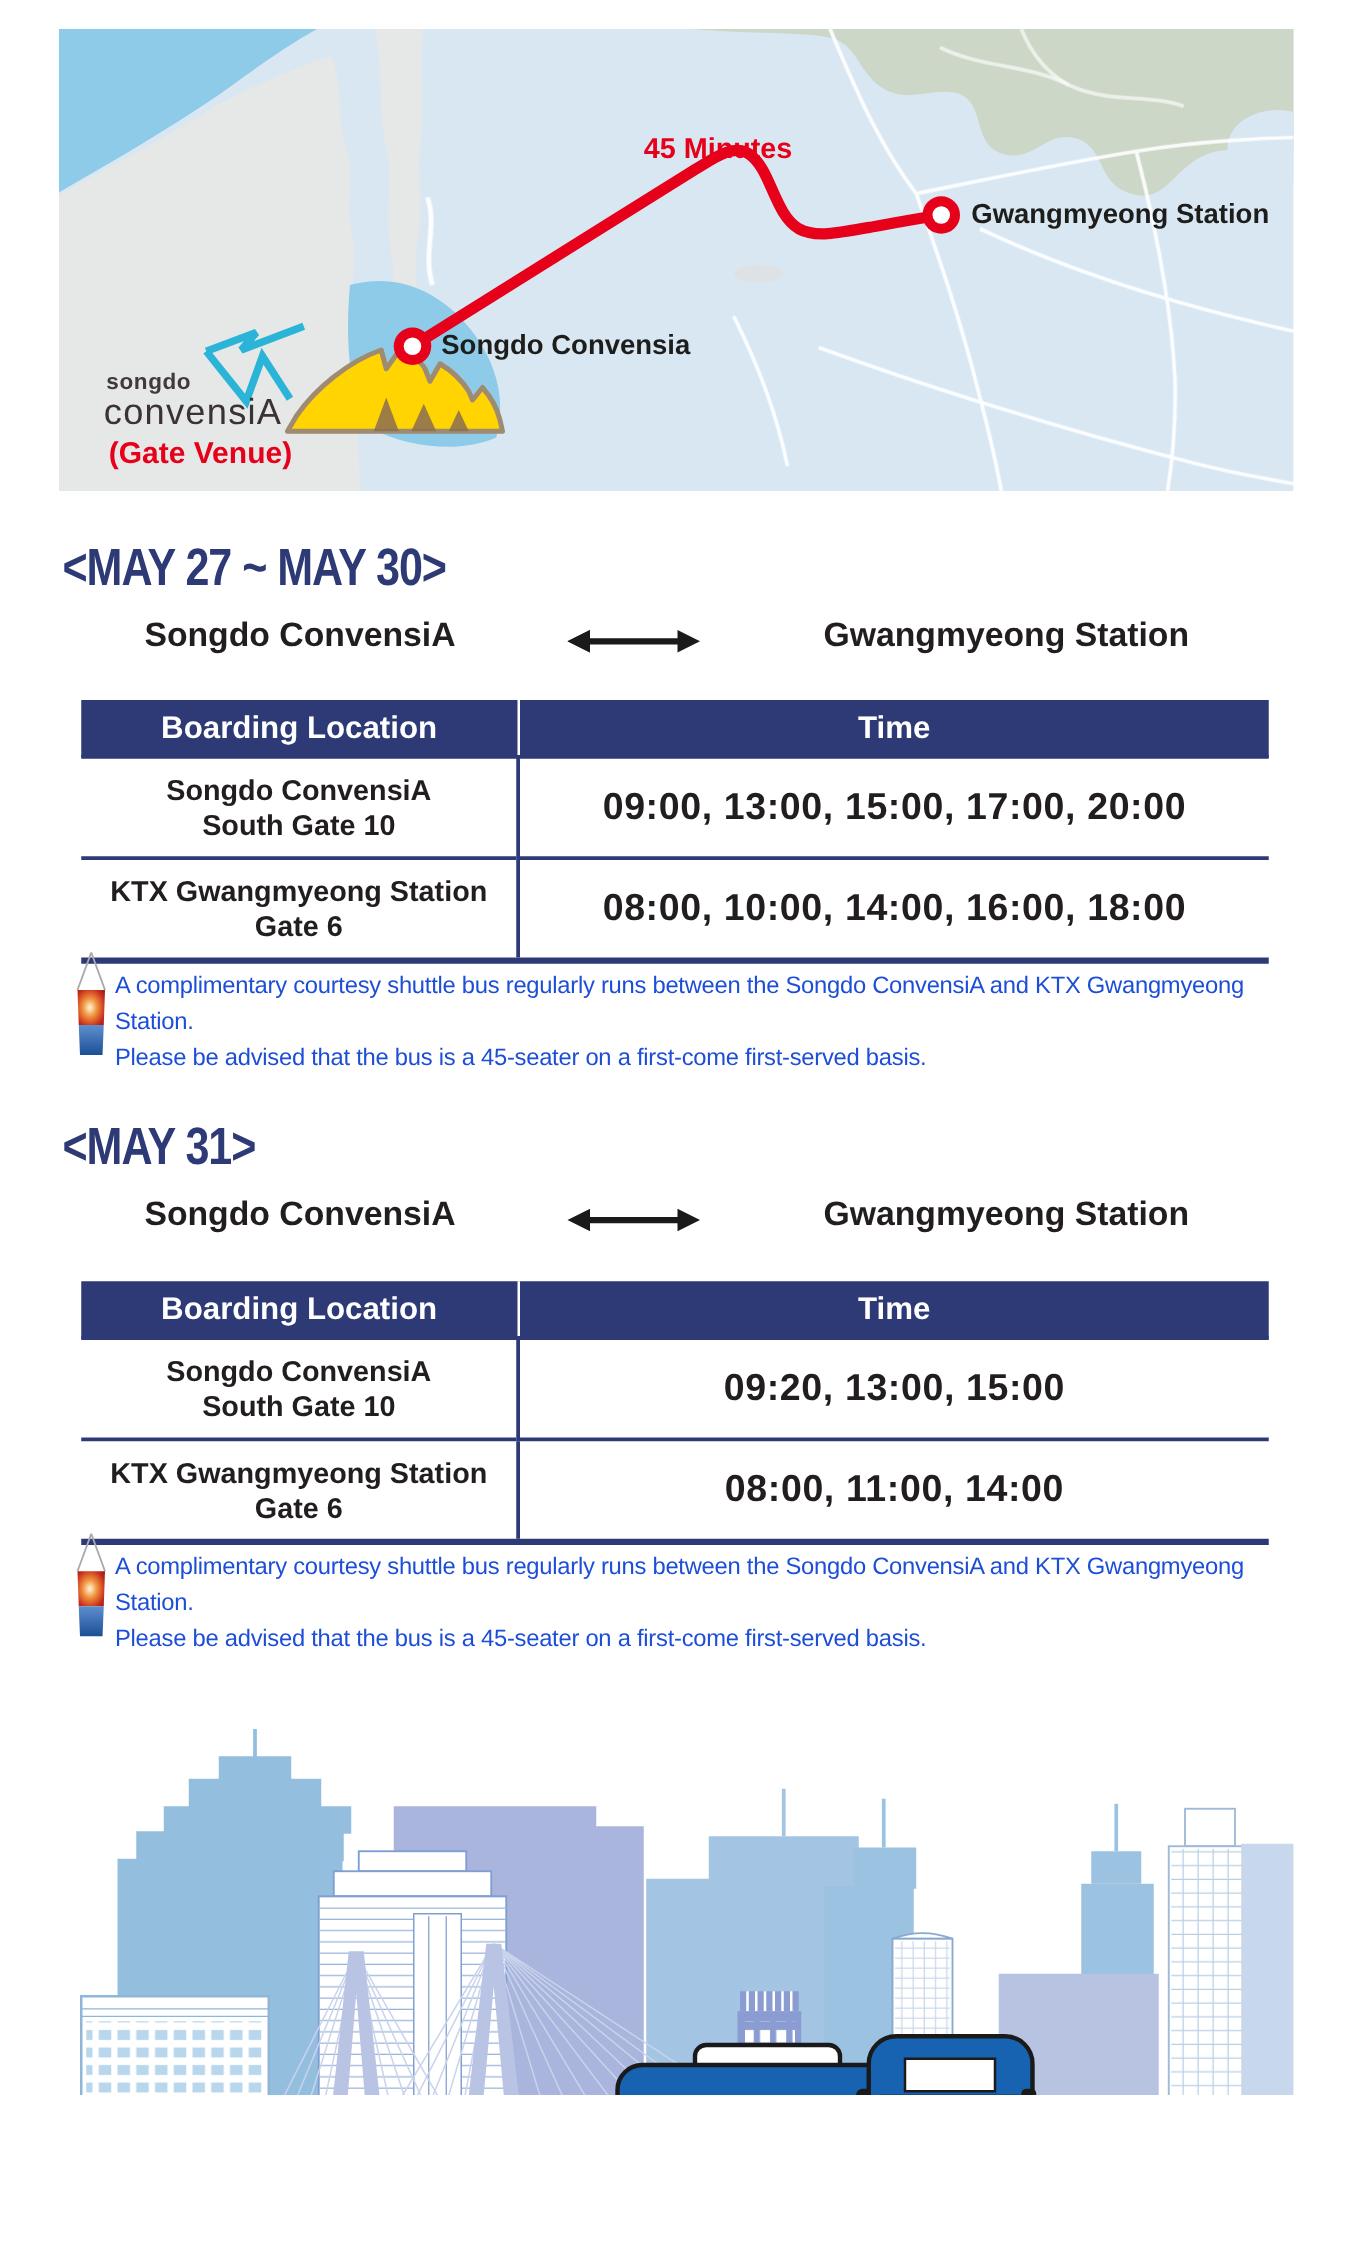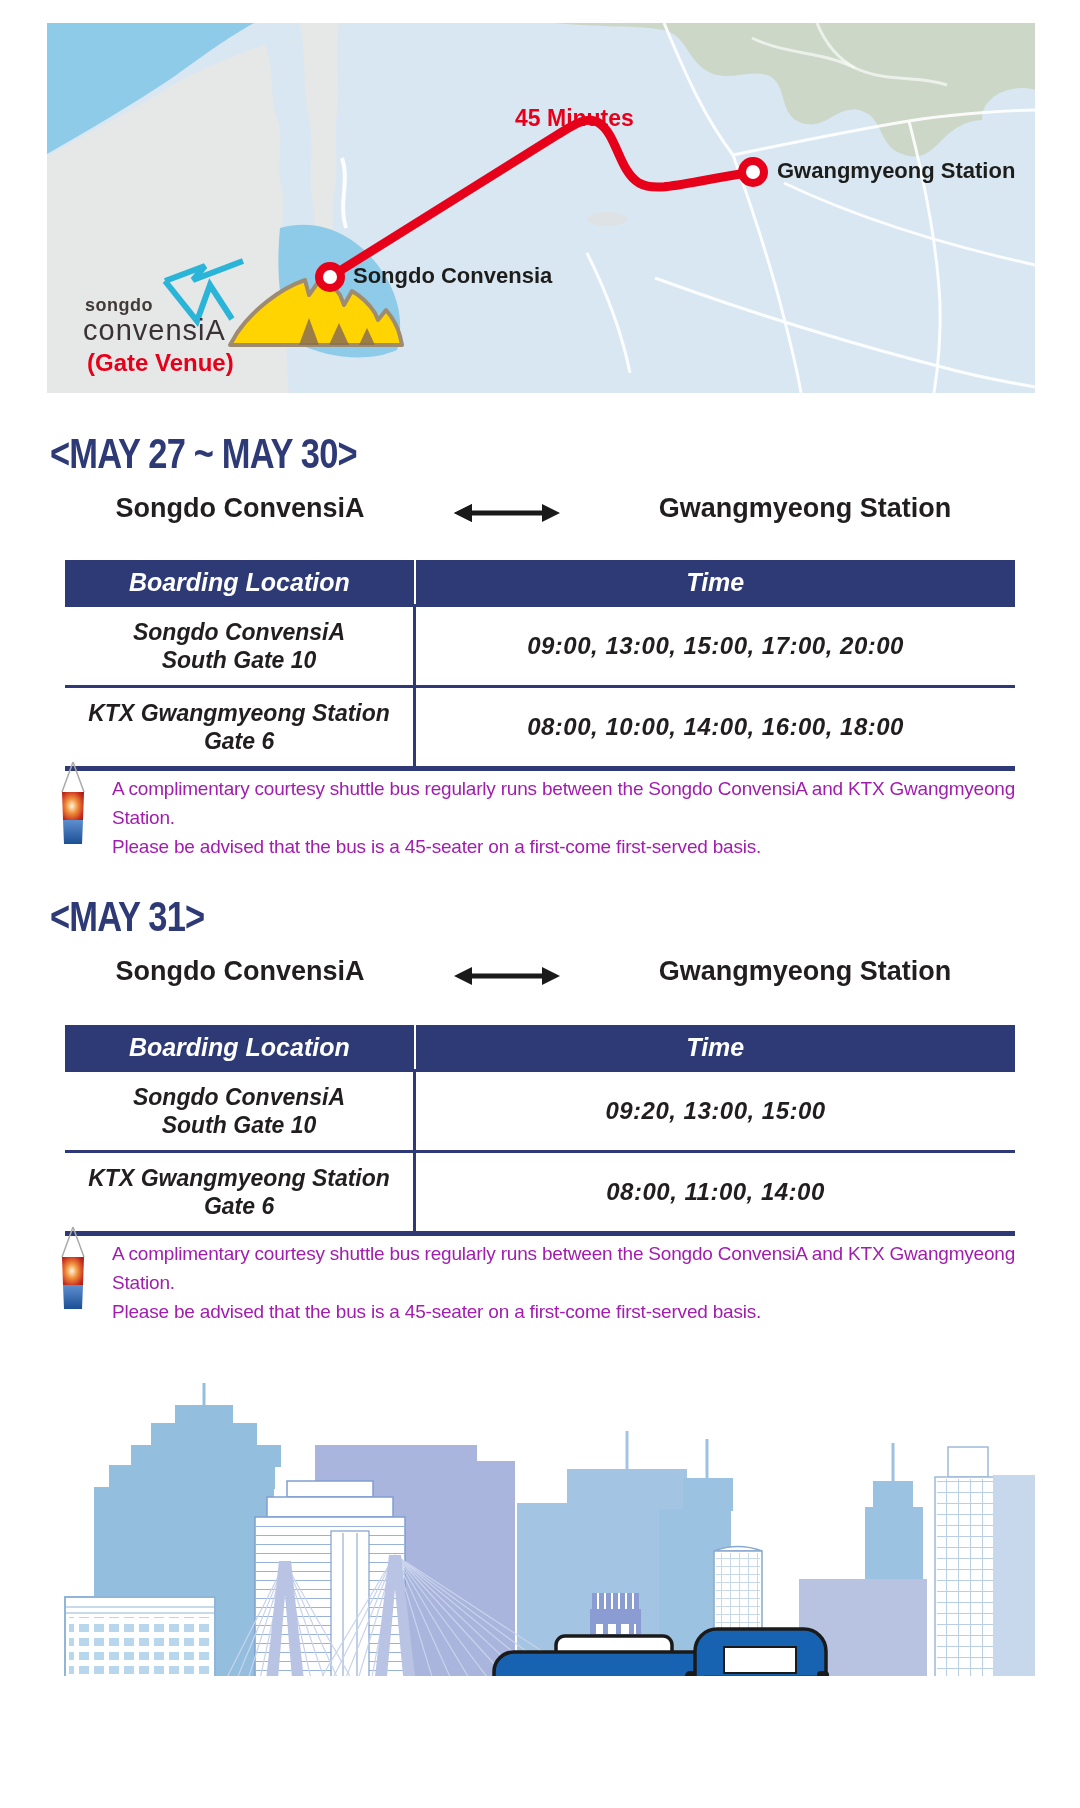--- a/index.html
+++ b/index.html
@@ -16,33 +16,33 @@
   .logo-sub{position:absolute;left:40px;top:326px;font-size:24px;font-weight:bold;color:#e60019;white-space:nowrap;}
 
   
   .sec-title{left:50px;font-size:42px;font-weight:bold;color:#2e3a76;transform:scaleX(.82);
              transform-origin:left center;white-space:nowrap;letter-spacing:-1px;}
   .route-from{left:65px;width:350px;text-align:center;}
   .route-to{left:610px;width:390px;text-align:center;}
   .route-label{font-size:27px;font-weight:bold;color:#221e1f;white-space:nowrap;}
   .route-arrow{left:452px;width:110px;height:30px;}
 
-  table.sched{position:absolute;left:65px;width:950px;border-collapse:collapse;table-layout:fixed;font-style:italic;}
+  table.sched{position:absolute;left:65px;width:950px;border-collapse:collapse;table-layout:fixed;}
   table.sched th{background:#2e3a76;color:#fff;font-size:25px;font-weight:bold;height:44px;
                  text-align:center;padding:0;}
   table.sched th.loc-col{border-right:2px solid #fff;}
   table.sched td{height:78px;text-align:center;vertical-align:middle;padding:0;
                  font-weight:bold;color:#221e1f;border-top:3px solid #2e3a76;}
   table.sched tr:last-child td{border-bottom:5px solid #2e3a76;}
   table.sched td.loc-cell{border-right:3px solid #2e3a76;font-size:23px;line-height:28px;}
-  table.sched td.time-cell{font-size:24px;letter-spacing:.5px;}
+  table.sched td.time-cell{font-size:30px;letter-spacing:.5px;}
 
   .note{left:58px;width:990px;height:90px;}
   .note-text{position:absolute;left:34px;top:14px;width:950px;font-size:19px;line-height:29px;
-             color:#a21caf;letter-spacing:-.2px;margin-left:20px;}
+             color:#1d4ed8;letter-spacing:-.2px;}
   .lantern{position:absolute;left:0;top:0;}
 
   
   #skyline-box{left:47px;top:1383px;width:988px;height:425px;overflow:hidden;}
 </style>
 </head>
 <body>
 
 <div id="page">
 

